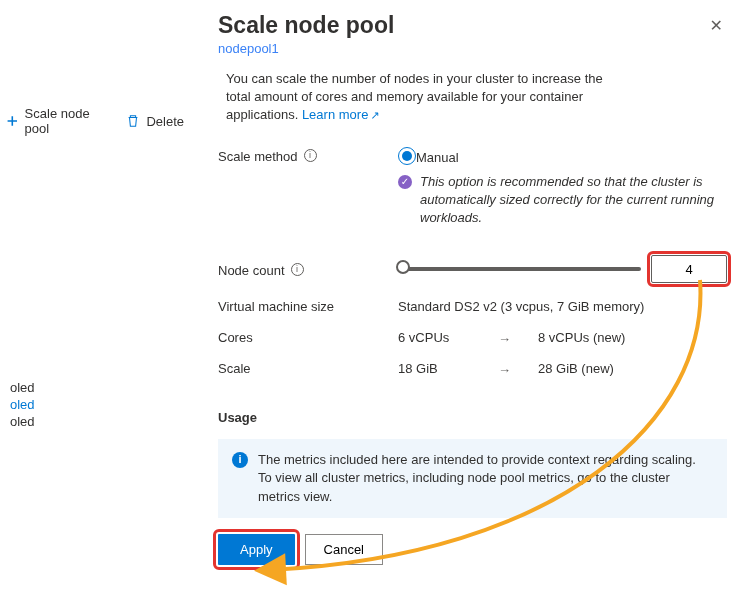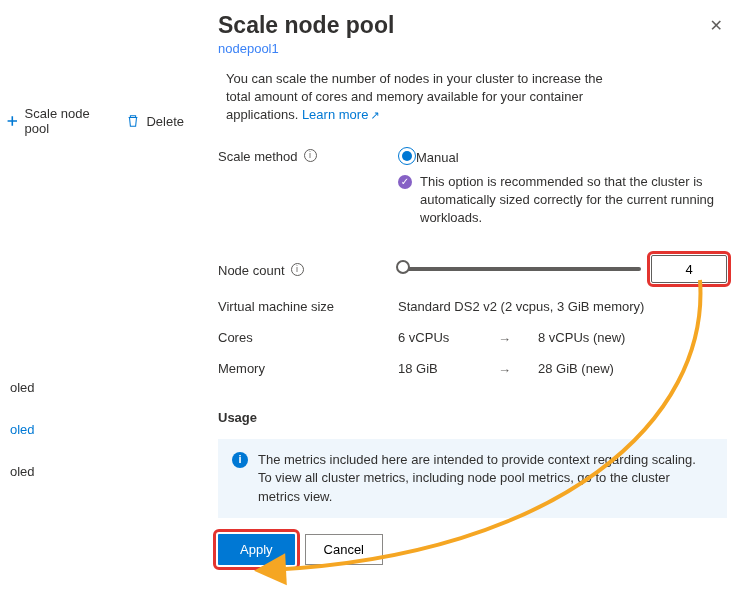--- a/index.html
+++ b/index.html
@@ -25,21 +25,21 @@
       align-items: center;
     }
     .left-toolbar .tbtn {
       display: flex; align-items: center; gap: 6px;
       padding: 4px 6px; cursor: pointer;
     }
     .left-toolbar svg { width: 14px; height: 14px; }
     .left-list {
       position: absolute;
       left: 10px; top: 380px;
-      display: flex; flex-direction: column; gap: 27px;
+      display: flex; flex-direction: column; gap: 2px;
       font-size: 13px; color: #323130;
     }
     .left-list .sel { color: #0078d4; }
     .panel {
       position: absolute;
       left: 200px; top: 0; right: 0; bottom: 0;
       padding: 12px 24px 14px 18px;
       background: #fff;
       display: flex; flex-direction: column;
     }
@@ -67,21 +67,21 @@
     .radio-outer.sel { border-color: #0078d4; }
     .radio-inner {
       width: 10px; height: 10px; border-radius: 50%; background: #0078d4;
     }
     .rec-line { display: flex; align-items: flex-start; gap: 8px; margin-top: 6px; margin-left: 0; }
     .rec-badge {
       width: 14px; height: 14px; border-radius: 50%; background: #8661c5;
       color: #fff; font-size: 10px; display: inline-flex; align-items: center; justify-content: center;
       flex-shrink: 0; margin-top: 2px;
     }
-    .rec-text { max-width: 310px; line-height: 1.4; }
+    .rec-text { max-width: 310px; line-height: 1.4; font-style: italic; }
     .slider-row { display: flex; margin-top: 28px; align-items: center; }
     .slider-track {
       flex: 1; height: 4px; background: #605e5c; border-radius: 2px;
       position: relative; margin-right: 10px;
     }
     .slider-thumb {
       width: 14px; height: 14px; background: #fff; border: 2px solid #605e5c;
       border-radius: 50%; position: absolute; left: -2px; top: -7px;
     }
     .slider-input {
@@ -184,30 +184,30 @@
     </div>
     <div class="slider-track">
       <div class="slider-thumb"></div>
     </div>
     <input class="slider-input" value="4" style="">
   </div>
 
 
   <div class="cap-row">
     <div class="cap-label">Virtual machine size</div>
-    <div>Standard DS2 v2 (2 vcpus, 3 GiB memory)</div>
+    <div>Standard DS2 v2 (3 vcpus, 7 GiB memory)</div>
   </div>
   <div class="cap-row">
     <div class="cap-label">Cores</div>
     <div class="cap-val">6 vCPUs</div>
     <div class="arrow">→</div>
     <div class="cap-new">8 vCPUs (new)</div>
   </div>
   <div class="cap-row">
-    <div class="cap-label">Memory</div>
+    <div class="cap-label">Scale</div>
     <div class="cap-val">18 GiB</div>
     <div class="arrow">→</div>
     <div class="cap-new">28 GiB (new)</div>
   </div>
 
   <div class="usage-title">Usage</div>
 
   <div class="info-box">
     <span class="info-icon">i</span>
     <span>The metrics included here are intended to provide context regarding scaling. To view all cluster metrics, including node pool metrics, go to the cluster metrics view.</span>

